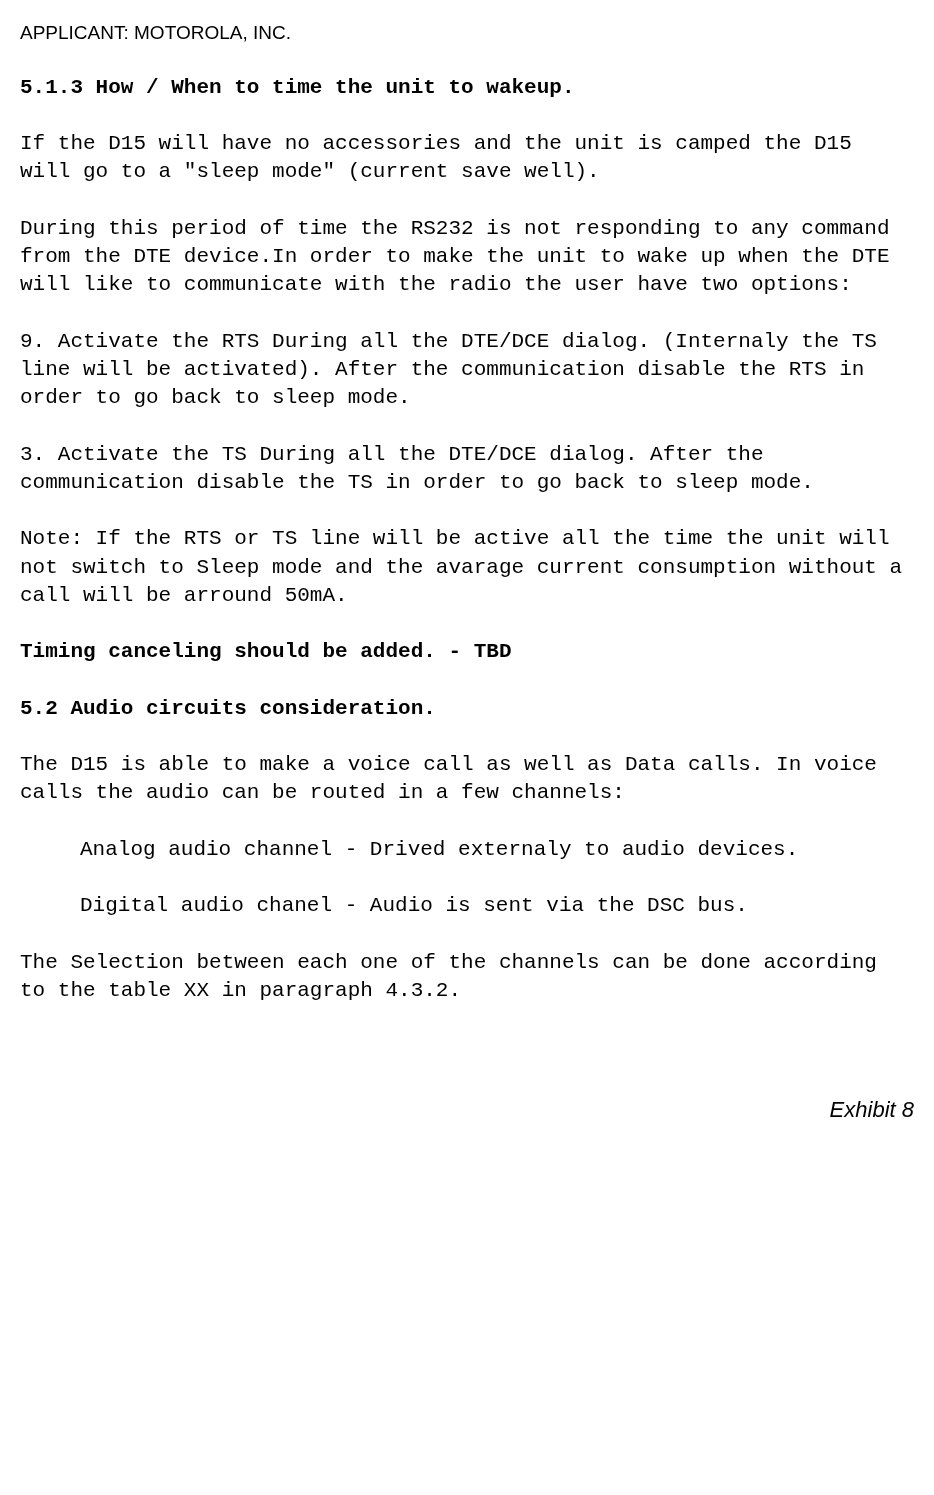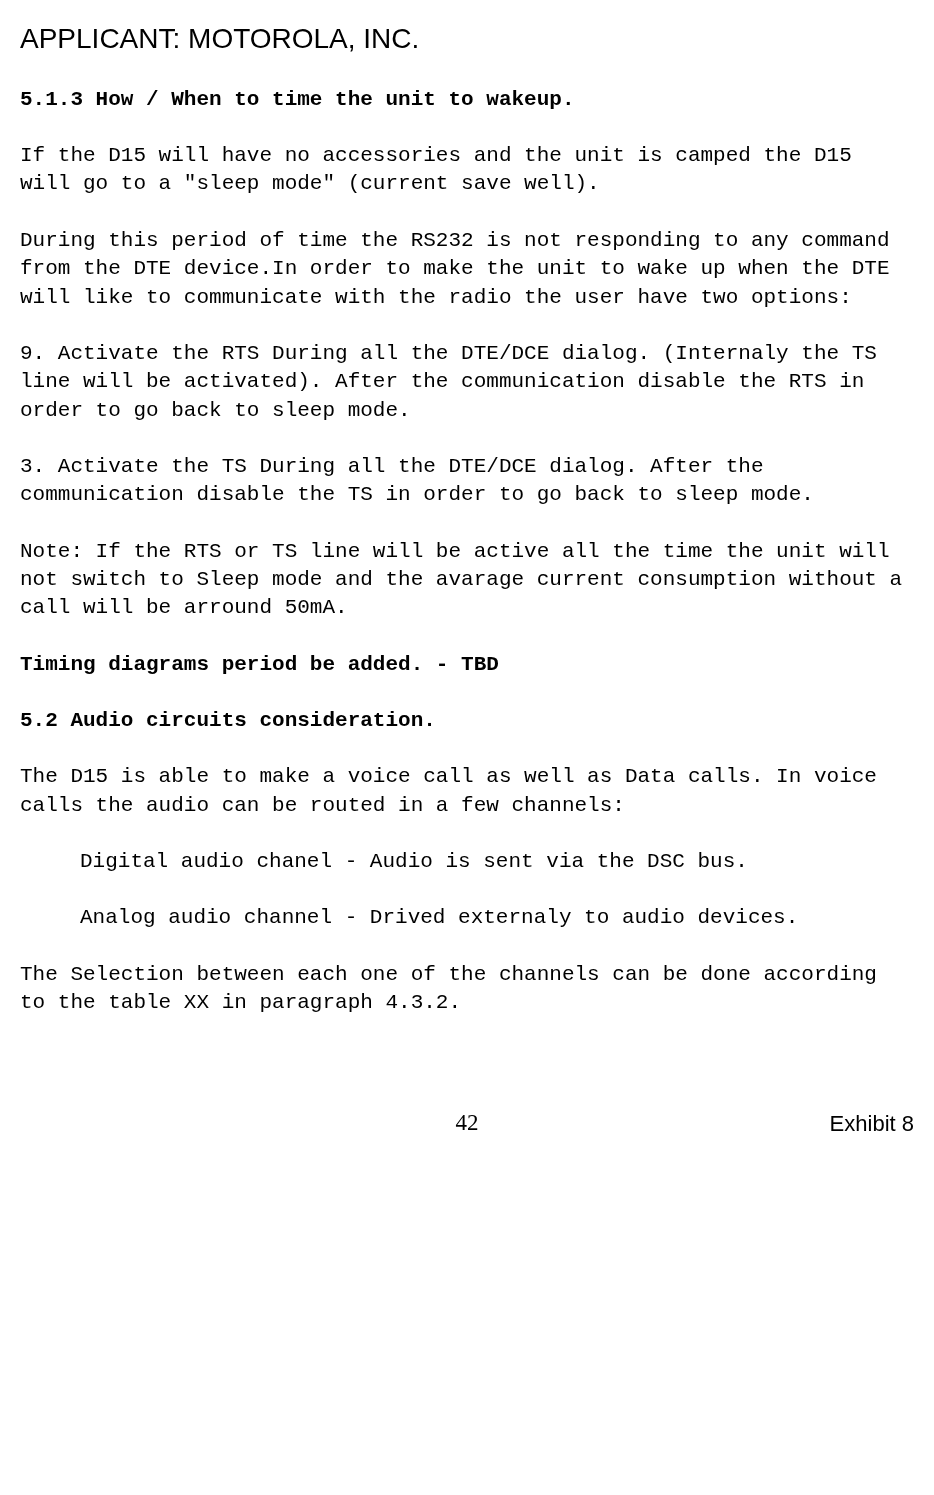--- a/index.html
+++ b/index.html
@@ -12,21 +12,21 @@
     font-family: "Courier New", Courier, monospace;
     font-size: 21px;
     line-height: 1.35;
     color: #000000;
     padding: 20px 20px 30px 20px;
     box-sizing: border-box;
   }
   .header-row {
     display: flex;
     font-family: Arial, Helvetica, sans-serif;
-    font-size: 28px;
+    font-size: 19px;
     margin-bottom: 28px;
   }
   .section-heading {
     font-weight: bold;
     margin-bottom: 28px;
   }
   .para {
     margin-bottom: 28px;
   }
   .bold-line {
@@ -50,47 +50,47 @@
   .footer-left { width: 33%; }
   .footer-center {
     width: 33%;
     text-align: center;
     font-family: "Times New Roman", Times, serif;
     font-size: 23px;
   }
   .footer-right {
     width: 33%;
     text-align: right;
+    font-style: italic;
   }
 </style>
 </head>
 <body>
 
 <div class="header-row">
   <span>APPLICANT:  MOTOROLA, INC.</span>
 </div>
 
 <div class="section-heading">5.1.3 How / When to time the unit to wakeup.</div>
 
 <div class="para">If the D15 will have no accessories and the unit is camped the D15 will go to a "sleep mode" (current save well).</div>
 <div class="para">During this period of time the RS232 is not responding to any command from the DTE device.In order to make the unit to wake up when the DTE will like to communicate with the radio the user have two options:</div>
 <div class="para">9. Activate the RTS During all the DTE/DCE dialog. (Internaly the TS line will be activated). After the communication disable the RTS in order to go back to sleep mode.</div>
 <div class="para">3. Activate the TS During all the DTE/DCE dialog. After the communication disable the TS in order to go back to sleep mode.</div>
 <div class="para">Note: If the RTS or TS line will be active all the time the unit will not switch to Sleep mode and the avarage current consumption without a call will be arround 50mA.</div>
 
-<div class="bold-line">Timing diagrams period be added. - TBD</div>
+<div class="bold-line">Timing canceling should be added. - TBD</div>
 
 <div class="section-heading">5.2 Audio circuits consideration.</div>
 
 <div class="para">The D15 is able to make a voice call as well as Data calls. In voice calls the audio can be routed in a few channels:</div>
 
 <div class="indent-block">
+  <div class="indent-para">Analog audio channel - Drived externaly to audio devices.</div>
   <div class="indent-para">Digital audio chanel - Audio is sent via the DSC bus.</div>
-  <div class="indent-para">Analog audio channel - Drived externaly to audio devices.</div>
 </div>
 
 <div class="para">The Selection between each one of the channels can be done according to the table XX in paragraph 4.3.2.</div>
 
 <div class="footer-row">
   <span class="footer-left"></span>
-  <span class="footer-center">42</span>
   <span class="footer-right">Exhibit 8</span>
 </div>
 
 </body></html>

